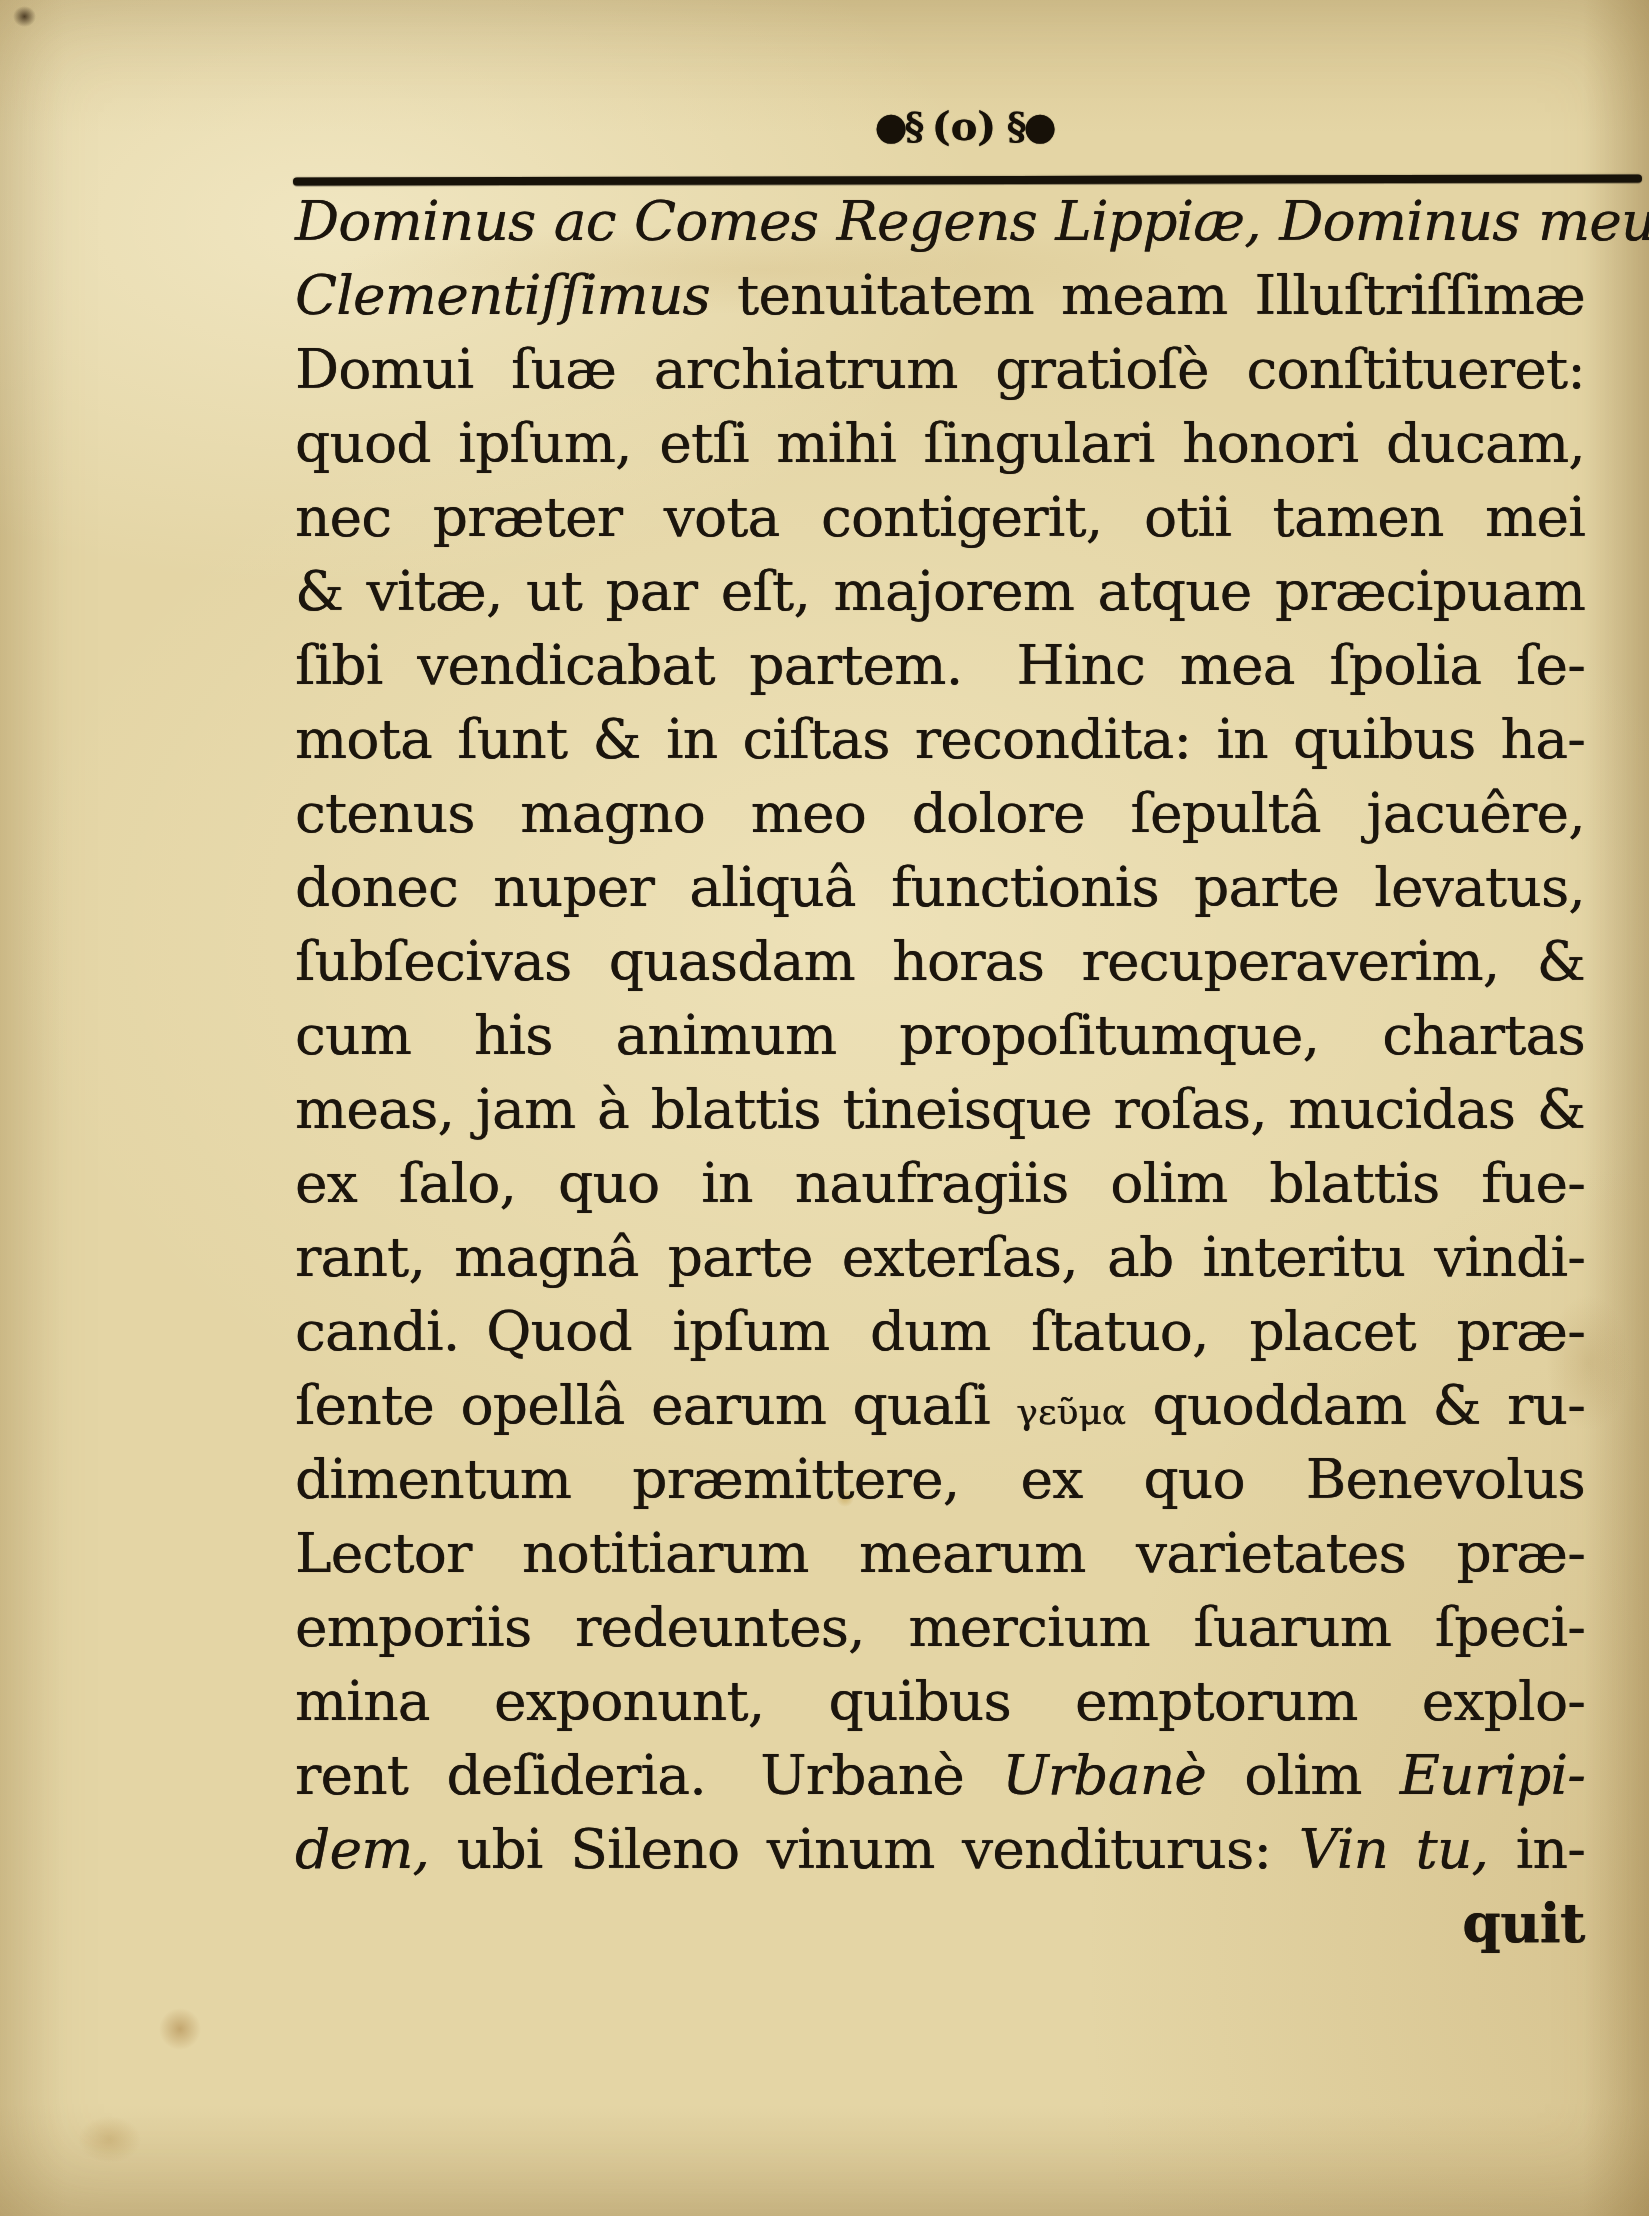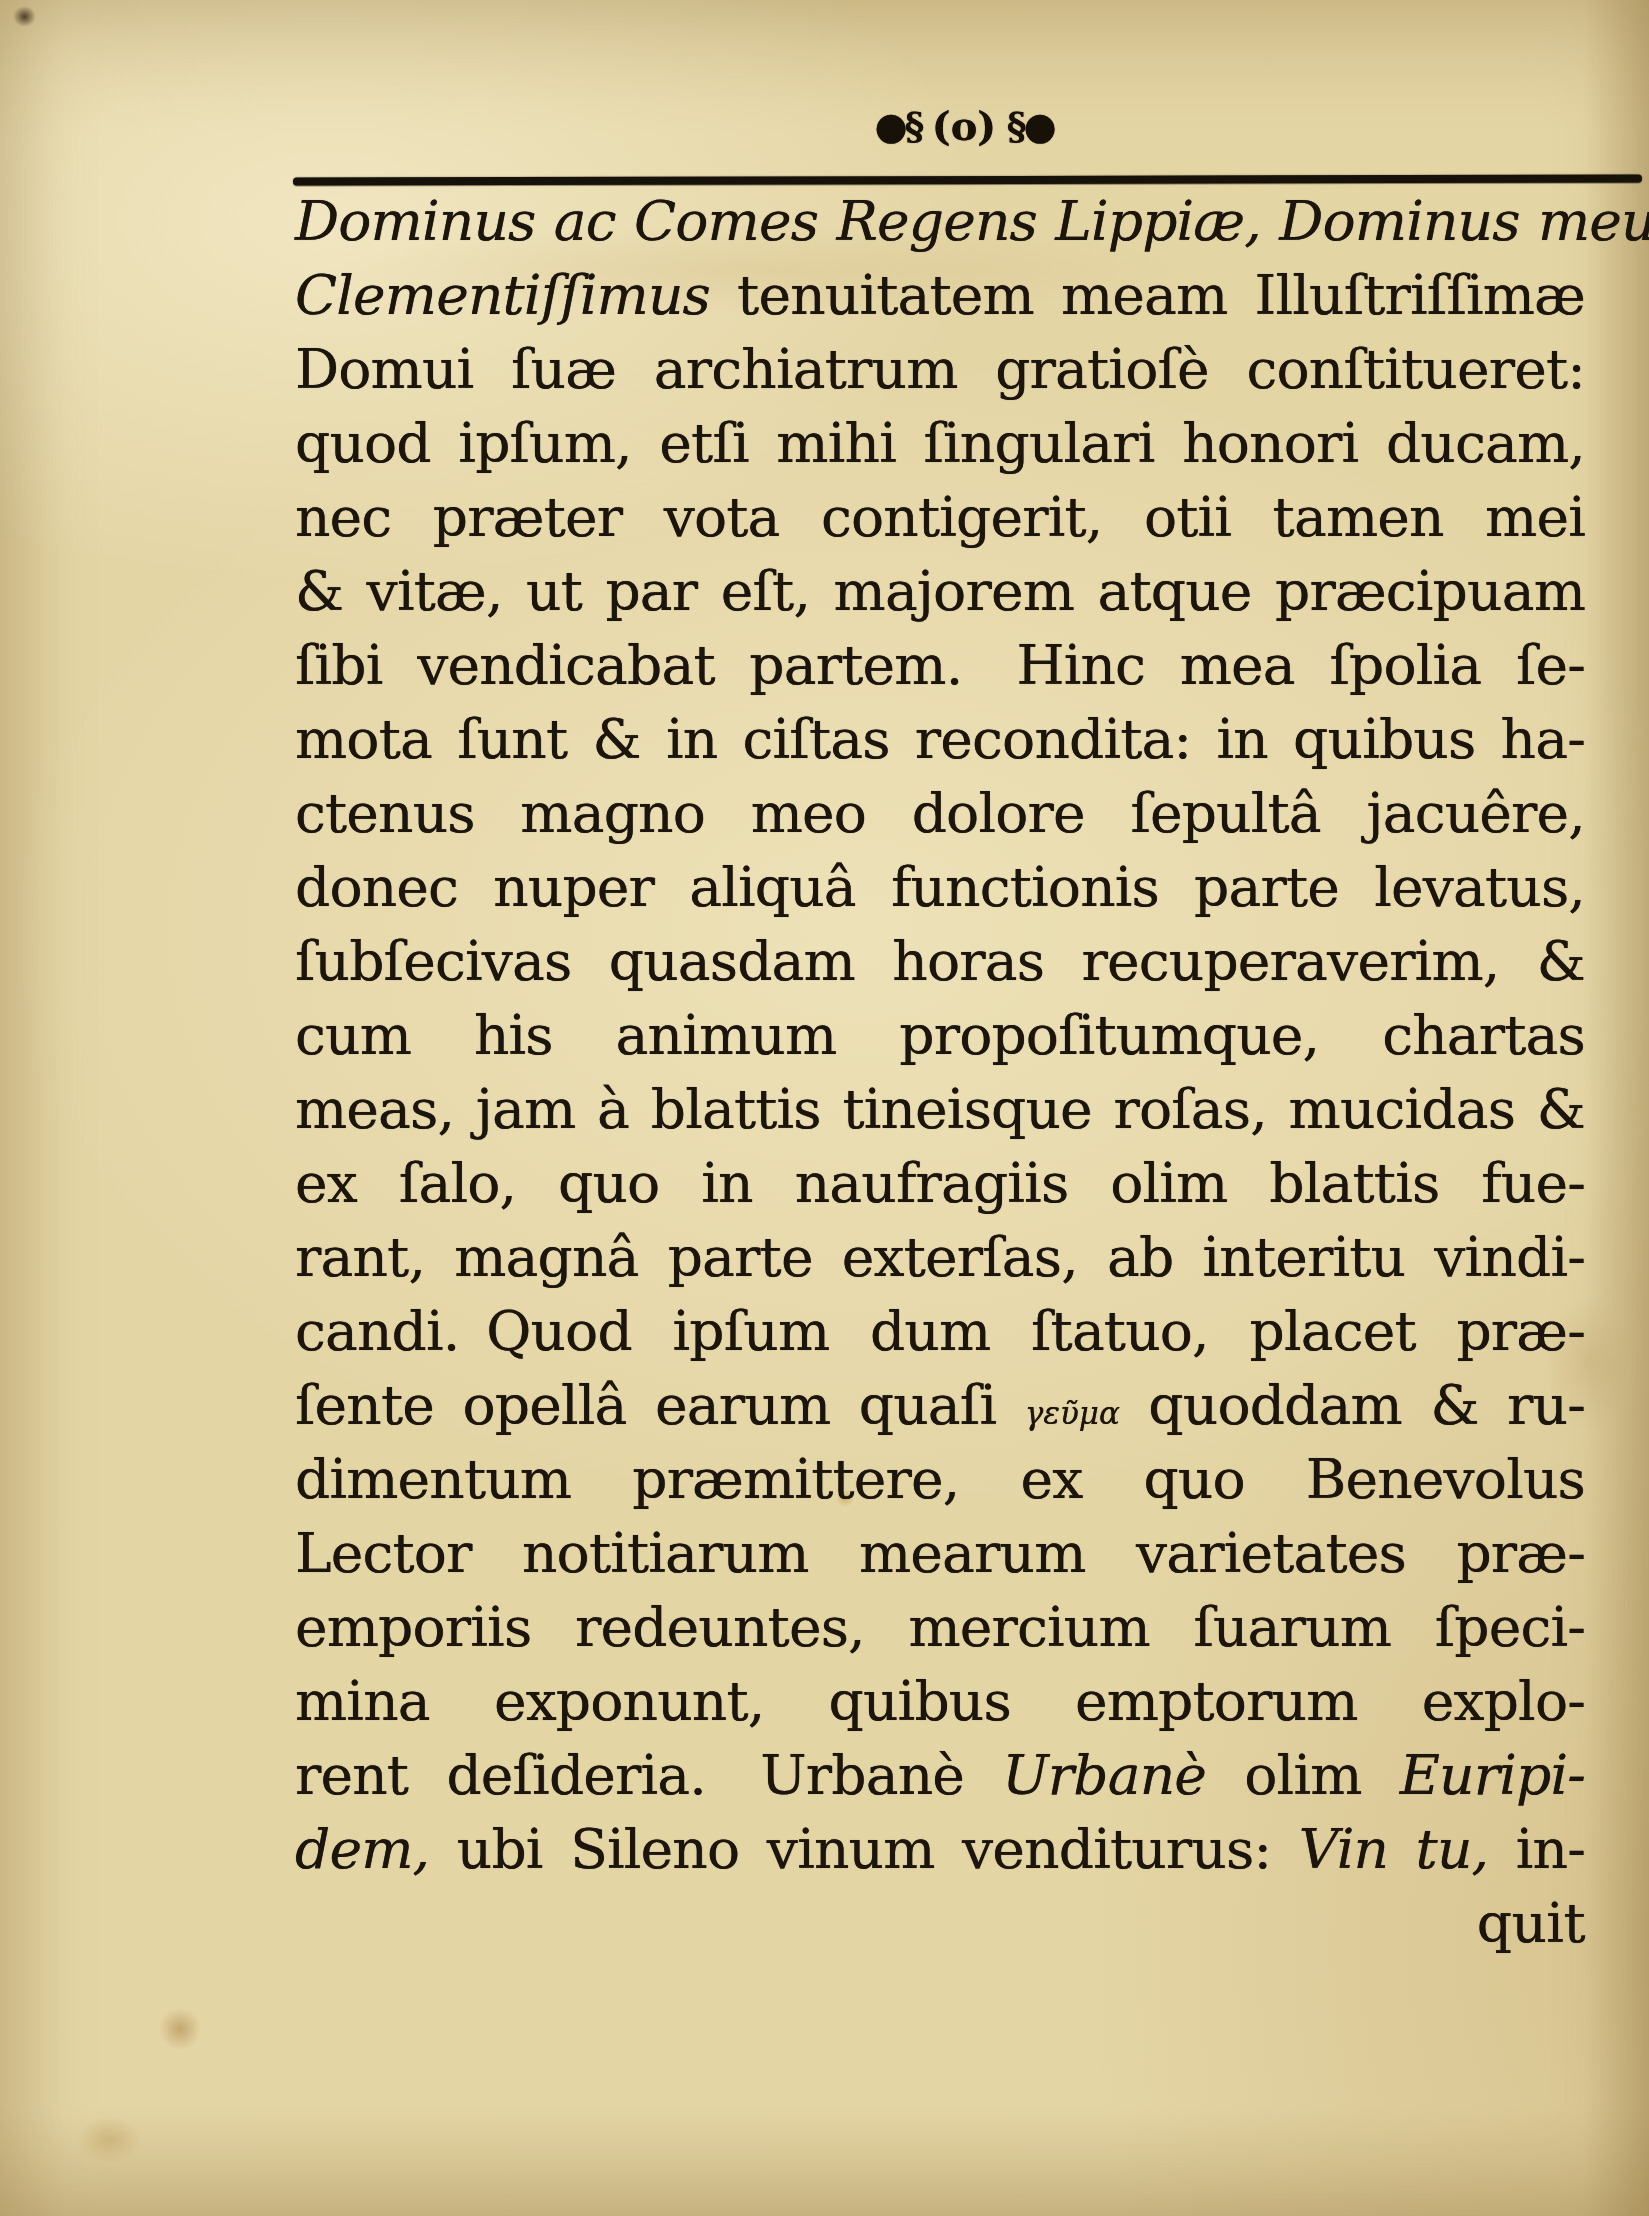--- a/index.html
+++ b/index.html
@@ -42,26 +42,27 @@
     position:absolute;left:295px;top:184px;width:1290px;
   }
   .ln{
     height:74px;line-height:74px;
     font-size:55px;letter-spacing:-0.8px;word-spacing:1.6px;
     text-align:justify;text-align-last:justify;
     white-space:nowrap;
     text-shadow:0 0 0.7px rgba(26,18,10,0.75), 0.3px 0.3px 0 rgba(26,18,10,0.35);
   }
   .it{font-style:italic;}
-  .gk{font-style:italic;font-size:31px;letter-spacing:0;}
+  .gk{font-size:36px;letter-spacing:0;}
   .catchline{
     height:74px;line-height:74px;
     font-size:55px;letter-spacing:-0.5px;
     text-align:right;text-align-last:right;
     text-shadow:0 0 0.7px rgba(26,18,10,0.75), 0.3px 0.3px 0 rgba(26,18,10,0.35);
+    font-weight:bold;
   }
   .stain{position:absolute;pointer-events:none;border-radius:50%;}
   .stain-band{
     left:334px;top:225px;width:862px;height:89px;
     background:radial-gradient(closest-side, rgba(186,152,82,0.16), transparent);
   }
   .stain-fox1{
     left:159px;top:2008px;width:42px;height:42px;
     background:radial-gradient(closest-side, rgba(156,110,44,0.45), transparent);
   }

